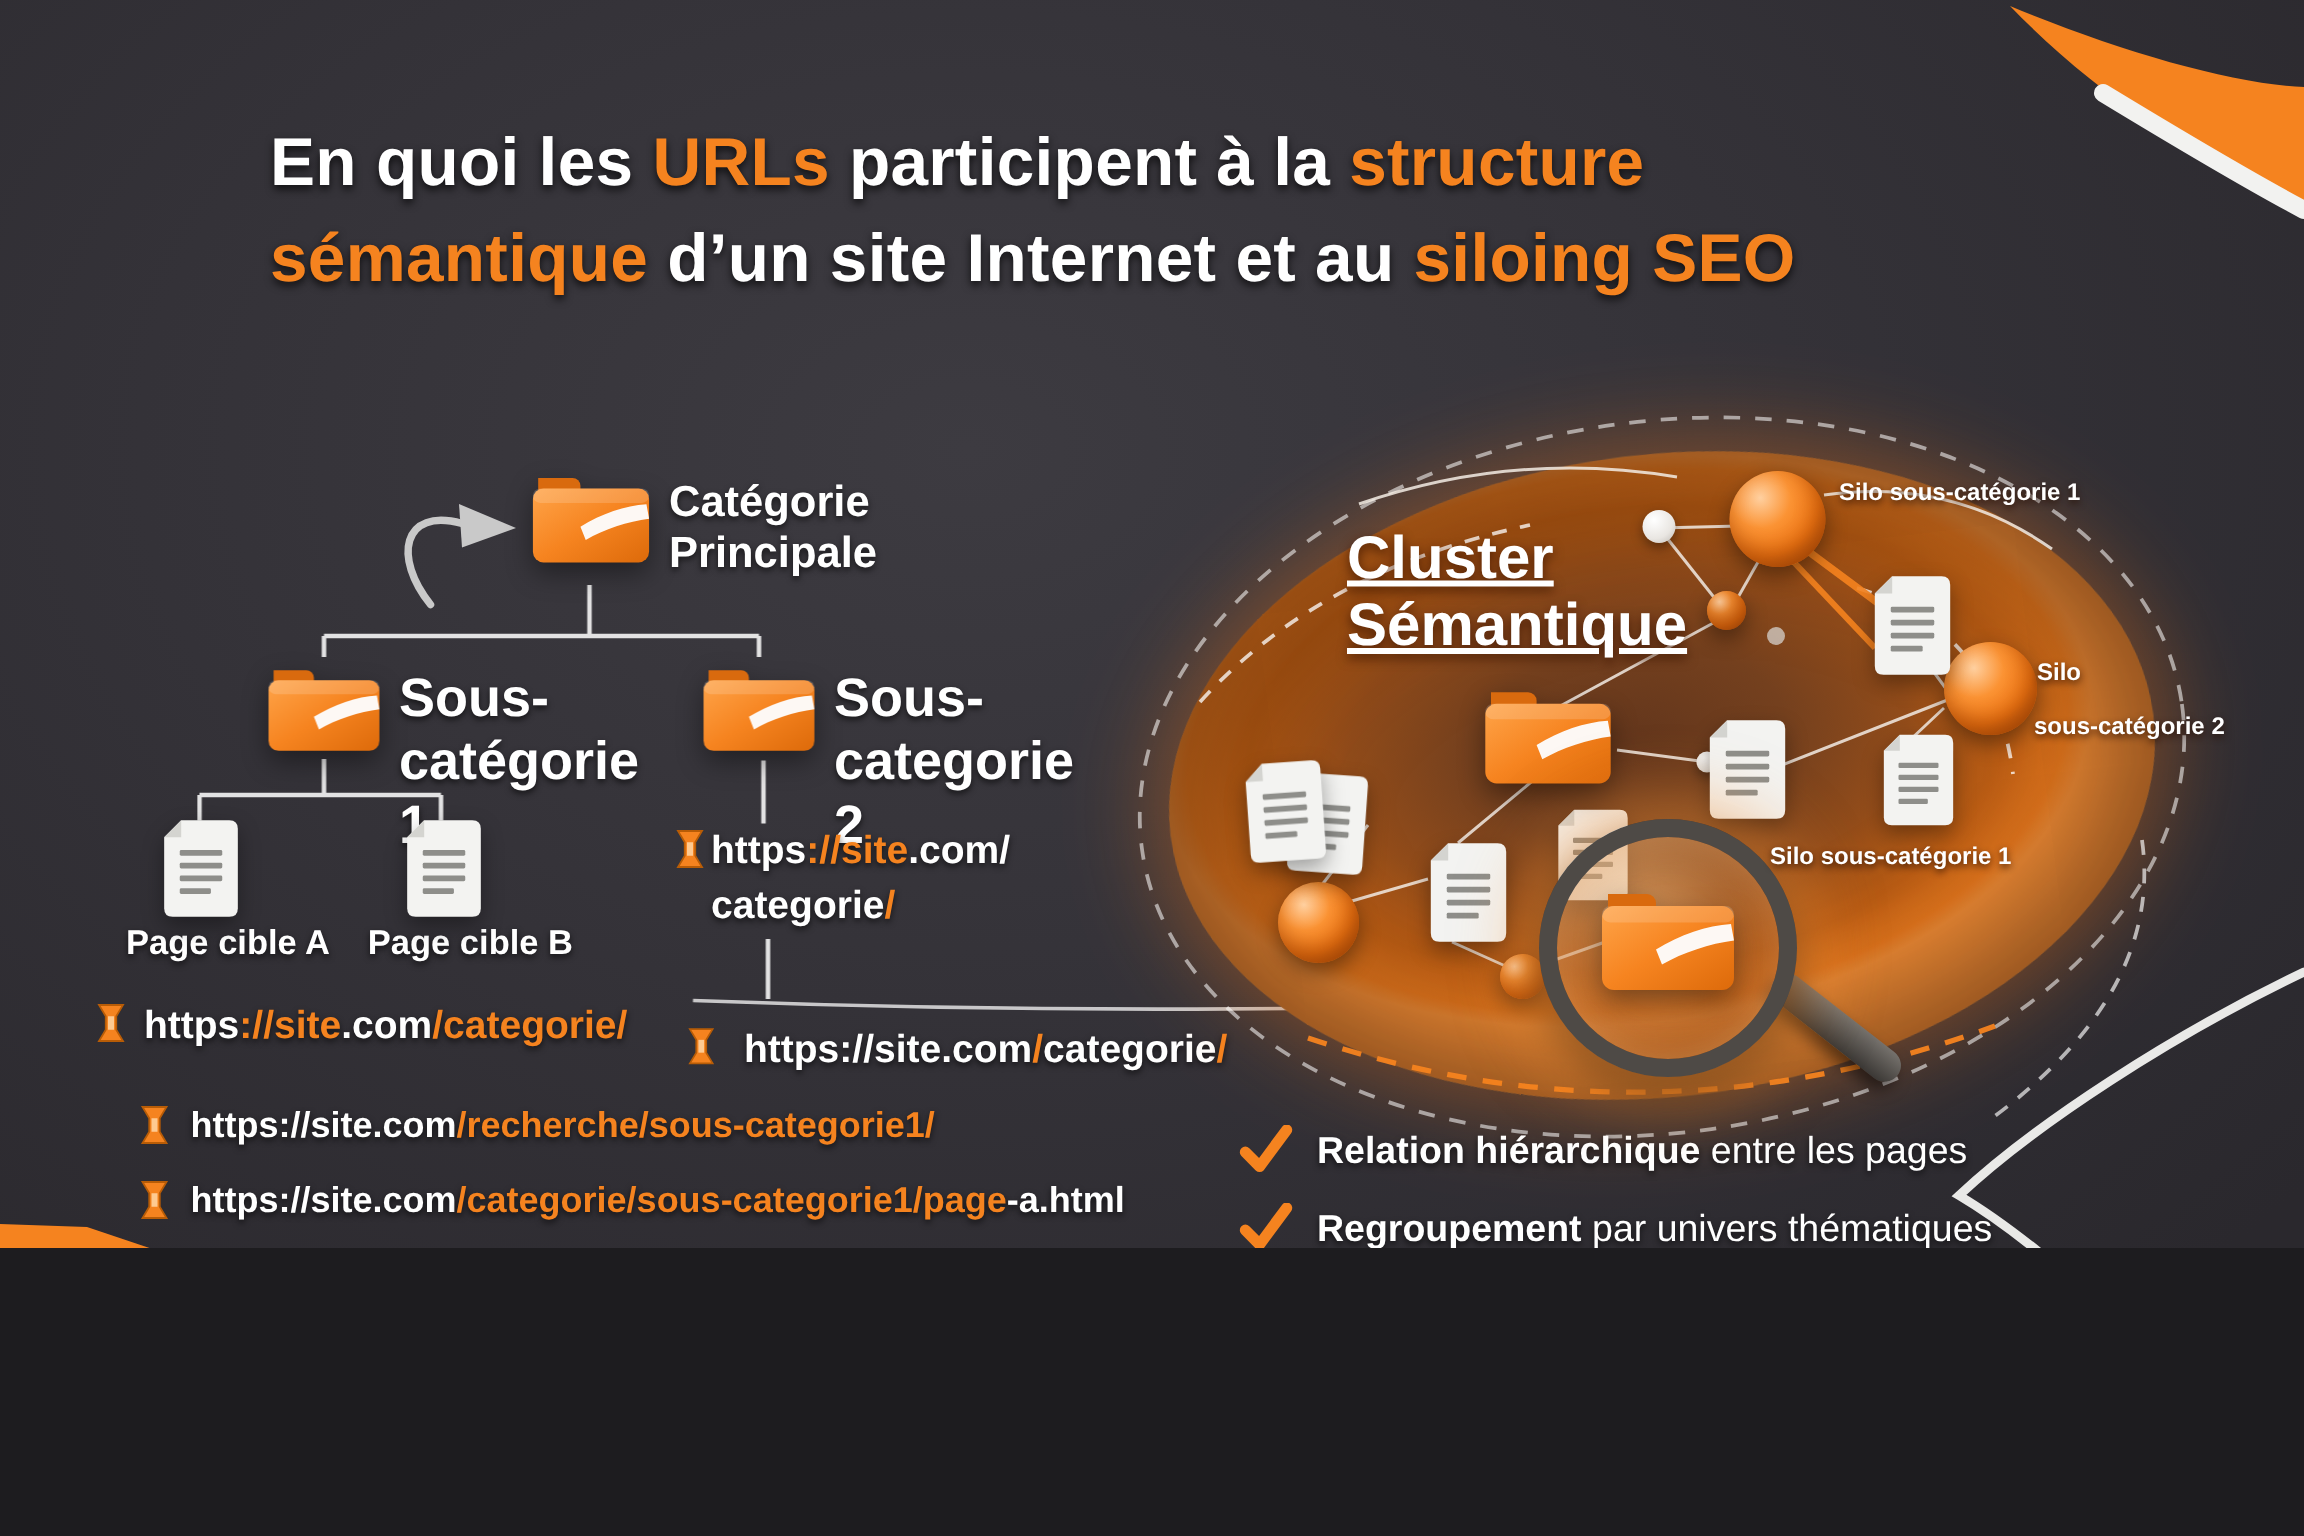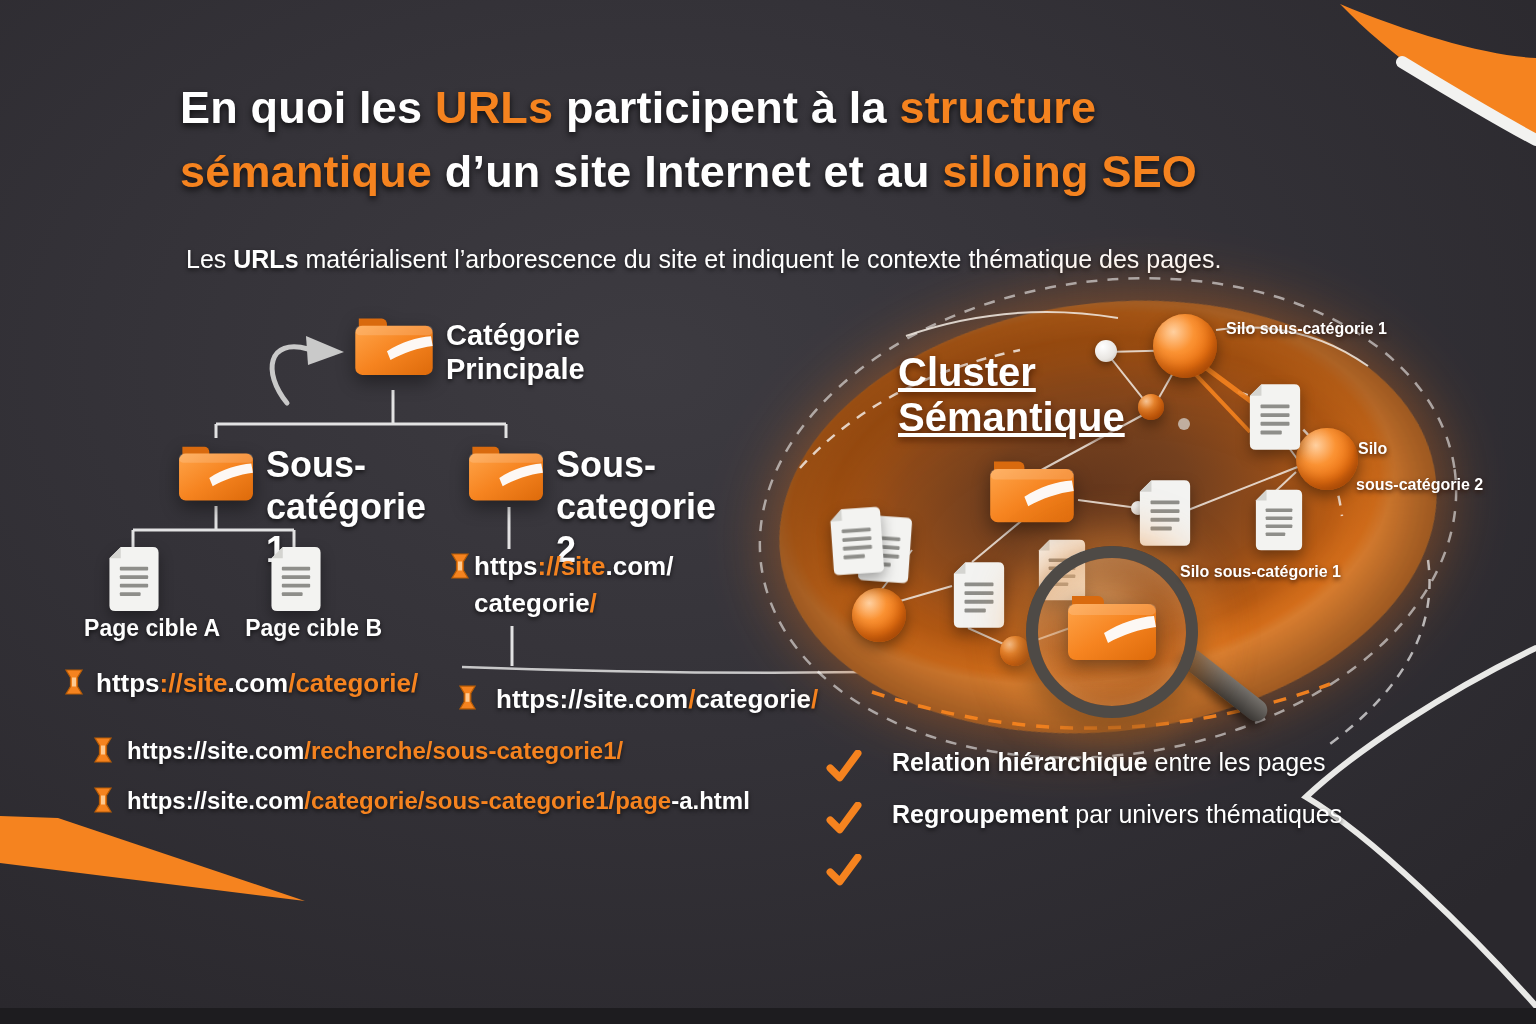--- a/index.html
+++ b/index.html
@@ -1,17 +1,17 @@
 <!DOCTYPE html>
 <html><head>
 <meta charset="utf-8">
 <style>
   html,body { margin:0; padding:0; background:#1d1c1f; }
   #canvas {
-    position:relative; width:1536px; height:1008px; overflow:hidden;
+    position:relative; width:1536px; height:832px; overflow:hidden;
     font-family:"Liberation Sans", sans-serif; color:#fff;
     background:
       radial-gradient(1150px 780px at 42% 36%, #3d3b41 0%, #343238 48%, #2a282d 100%);
   }
   .abs { position:absolute; }
   .t  { text-shadow: 0 2px 4px rgba(0,0,0,.65); }
   .w  { color:#ffffff; }
   .o  { color:#F5831F; }
   .b  { font-weight:700; }
   .title {
@@ -54,21 +54,21 @@
                 0 0 44px 12px rgba(248,148,56,.5),
                 0 12px 24px rgba(0,0,0,.5);
     z-index:6;
   }
   .mag-handle {
     left:1172px; top:674px; width:104px; height:22px; border-radius:11px;
     background: linear-gradient(#75716c, #3b3835);
     transform:rotate(38deg); z-index:5;
     box-shadow:0 6px 10px rgba(0,0,0,.5);
   }
-  .check-row { display:flex; align-items:flex-start; gap:30px; }
+  .check-row { display:flex; align-items:flex-end; gap:16px; }
   .check-text { font-size:25px; white-space:nowrap; }
   svg.overlay { pointer-events:none; }
 </style>
 </head>
 <body>
 
 <svg width="0" height="0" style="position:absolute" aria-hidden="true">
   <defs>
     <linearGradient id="gfold" x1="0" y1="0" x2="1" y2="1">
       <stop offset="0" stop-color="#ffa449"></stop>
@@ -111,23 +111,20 @@
   </svg>
 
   <div class="abs title t">
     <div>
       <span class="w">En quoi les </span><span class="o">URLs</span><span class="w"> participent à la </span><span class="o">structure</span>
     </div>
     <div>
       <span class="o">sémantique</span><span class="w"> d’un site Internet et au </span><span class="o">siloing SEO</span>
     </div>
   </div>
-  <div class="abs subtitle t">
-    <span>Les </span><span class="b">URLs</span><span> matérialisent l’arborescence du site et indiquent le contexte thématique des pages.</span>
-  </div>
 
   <svg class="abs overlay" style="left:0;top:0;z-index:2" width="1536" height="1024" viewBox="0 0 1536 1024">
     <g stroke="#ececec" stroke-width="3" fill="none" opacity="0.95">
       <path d="M393 390 V424"></path>
       <path d="M216 424 H506"></path>
       <path d="M216 424 V438"></path>
       <path d="M506 424 V438"></path>
       <path d="M216 506 V530"></path>
       <path d="M133 530 H294"></path>
       <path d="M133 530 V547"></path>

